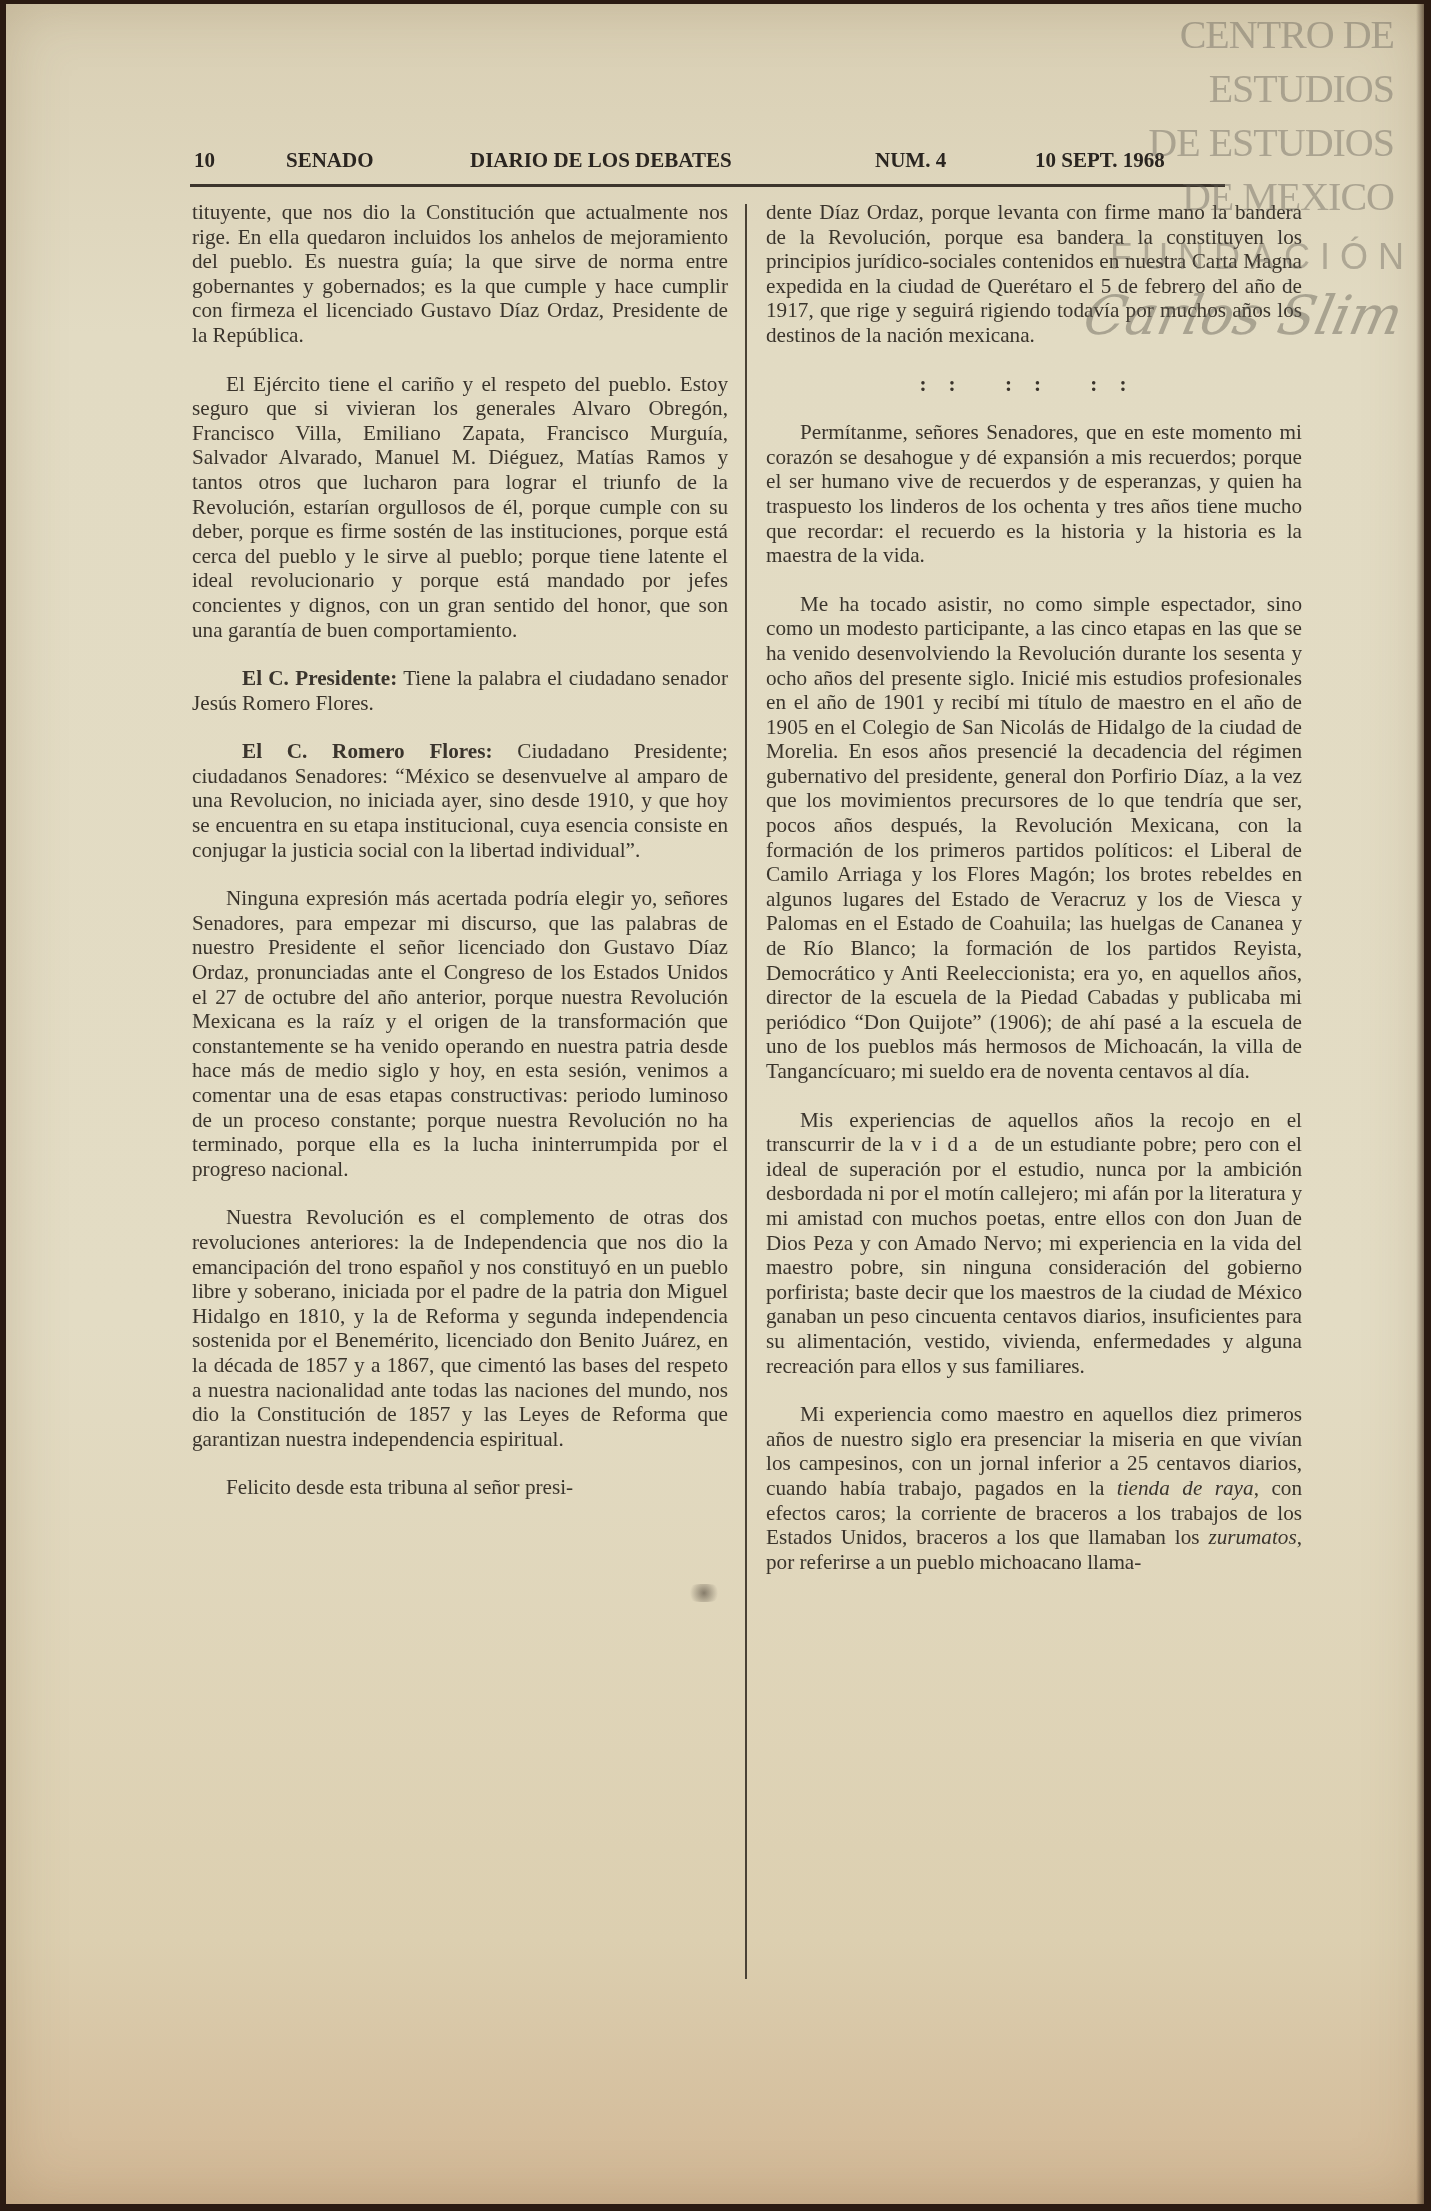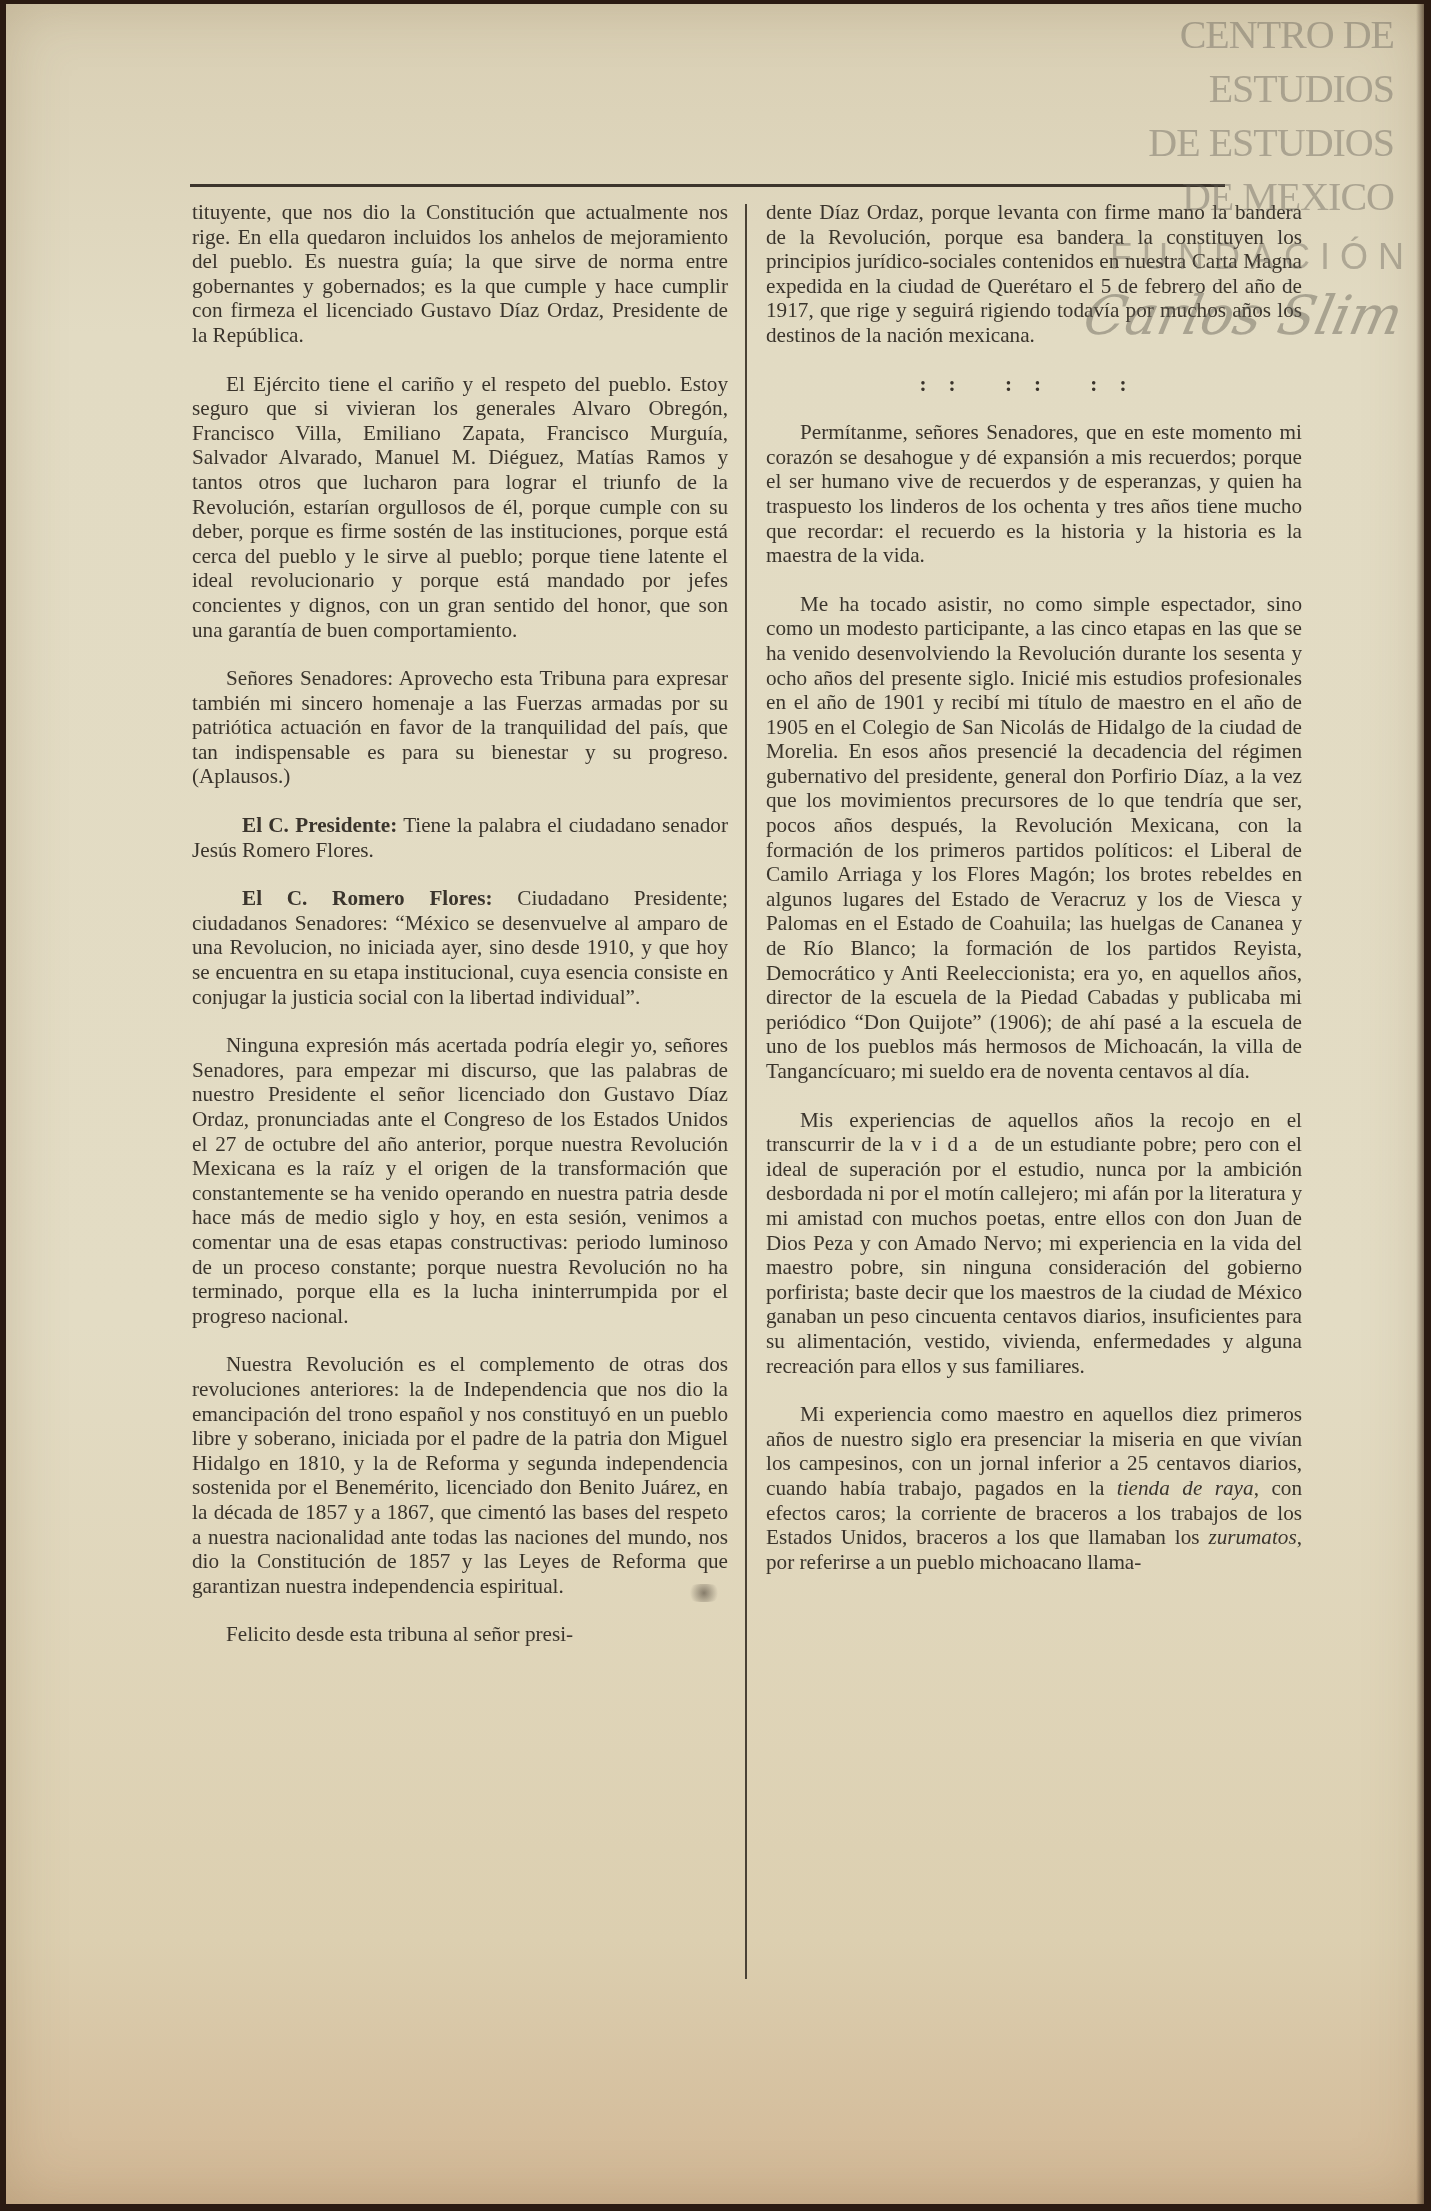--- a/index.html
+++ b/index.html
@@ -79,26 +79,32 @@
 
   <div class="watermark">
     <div>CENTRO DE</div>
     <div>ESTUDIOS</div>
     <div>DE ESTUDIOS</div>
     <div>DE MEXICO</div>
   </div>
   <div class="wm-fund">FUNDACIÓN</div>
   <div class="wm-sign">Carlos Slim</div>
 
+  <div class="running-head">
+    <span class="rh-page">10</span>
+    <span class="rh-chamber">SENADO</span>
+    <span class="rh-journal">DIARIO DE LOS DEBATES</span>
+    <span class="rh-num">NUM. 4</span>
+    <span class="rh-date">10 SEPT. 1968</span>
+  </div>
   <div class="head-rule"></div>
 
   <div class="col col-left">
     <p class="cont">tituyente, que nos dio la Constitución que actualmente nos rige. En ella quedaron incluidos los anhelos de mejoramiento del pueblo. Es nuestra guía; la que sirve de norma entre gobernantes y gobernados; es la que cumple y hace cumplir con firmeza el licenciado Gustavo Díaz Ordaz, Presidente de la República.</p>
     <p>El Ejército tiene el cariño y el respeto del pueblo. Estoy seguro que si vivieran los generales Alvaro Obregón, Francisco Villa, Emiliano Zapata, Francisco Murguía, Salvador Alvarado, Manuel M. Diéguez, Matías Ramos y tantos otros que lucharon para lograr el triunfo de la Revolución, estarían orgullosos de él, porque cumple con su deber, porque es firme sostén de las instituciones, porque está cerca del pueblo y le sirve al pueblo; porque tiene latente el ideal revolucionario y porque está mandado por jefes concientes y dignos, con un gran sentido del honor, que son una garantía de buen comportamiento.</p>
-    <p>Señores Senadores: Aprovecho esta Tribuna para expresar también mi sincero homenaje a las Fuerzas armadas por su patriótica actuación en favor de la tranquilidad del país, que tan indispensable es para su bienestar y su progreso. (Aplausos.)</p>
     <p><span class="spk">El C. Presidente:</span><span> Tiene la palabra el ciudadano senador Jesús Romero Flores.</span></p>
     <p><span class="spk">El C. Romero Flores:</span><span> Ciudadano Presidente; ciudadanos Senadores: “México se desenvuelve al amparo de una Revolucion, no iniciada ayer, sino desde 1910, y que hoy se encuentra en su etapa institucional, cuya esencia consiste en conjugar la justicia social con la libertad individual”.</span></p>
     <p>Ninguna expresión más acertada podría elegir yo, señores Senadores, para empezar mi discurso, que las palabras de nuestro Presidente el señor licenciado don Gustavo Díaz Ordaz, pronunciadas ante el Congreso de los Estados Unidos el 27 de octubre del año anterior, porque nuestra Revolución Mexicana es la raíz y el origen de la transformación que constantemente se ha venido operando en nuestra patria desde hace más de medio siglo y hoy, en esta sesión, venimos a comentar una de esas etapas constructivas: periodo luminoso de un proceso constante; porque nuestra Revolución no ha terminado, porque ella es la lucha ininterrumpida por el progreso nacional.</p>
     <p>Nuestra Revolución es el complemento de otras dos revoluciones anteriores: la de Independencia que nos dio la emancipación del trono español y nos constituyó en un pueblo libre y soberano, iniciada por el padre de la patria don Miguel Hidalgo en 1810, y la de Reforma y segunda independencia sostenida por el Benemérito, licenciado don Benito Juárez, en la década de 1857 y a 1867, que cimentó las bases del respeto a nuestra nacionalidad ante todas las naciones del mundo, nos dio la Constitución de 1857 y las Leyes de Reforma que garantizan nuestra independencia espiritual.</p>
     <p>Felicito desde esta tribuna al señor presi-</p>
   </div>
 
   <div class="col-rule"></div>
   <div class="smudge"></div>
 

